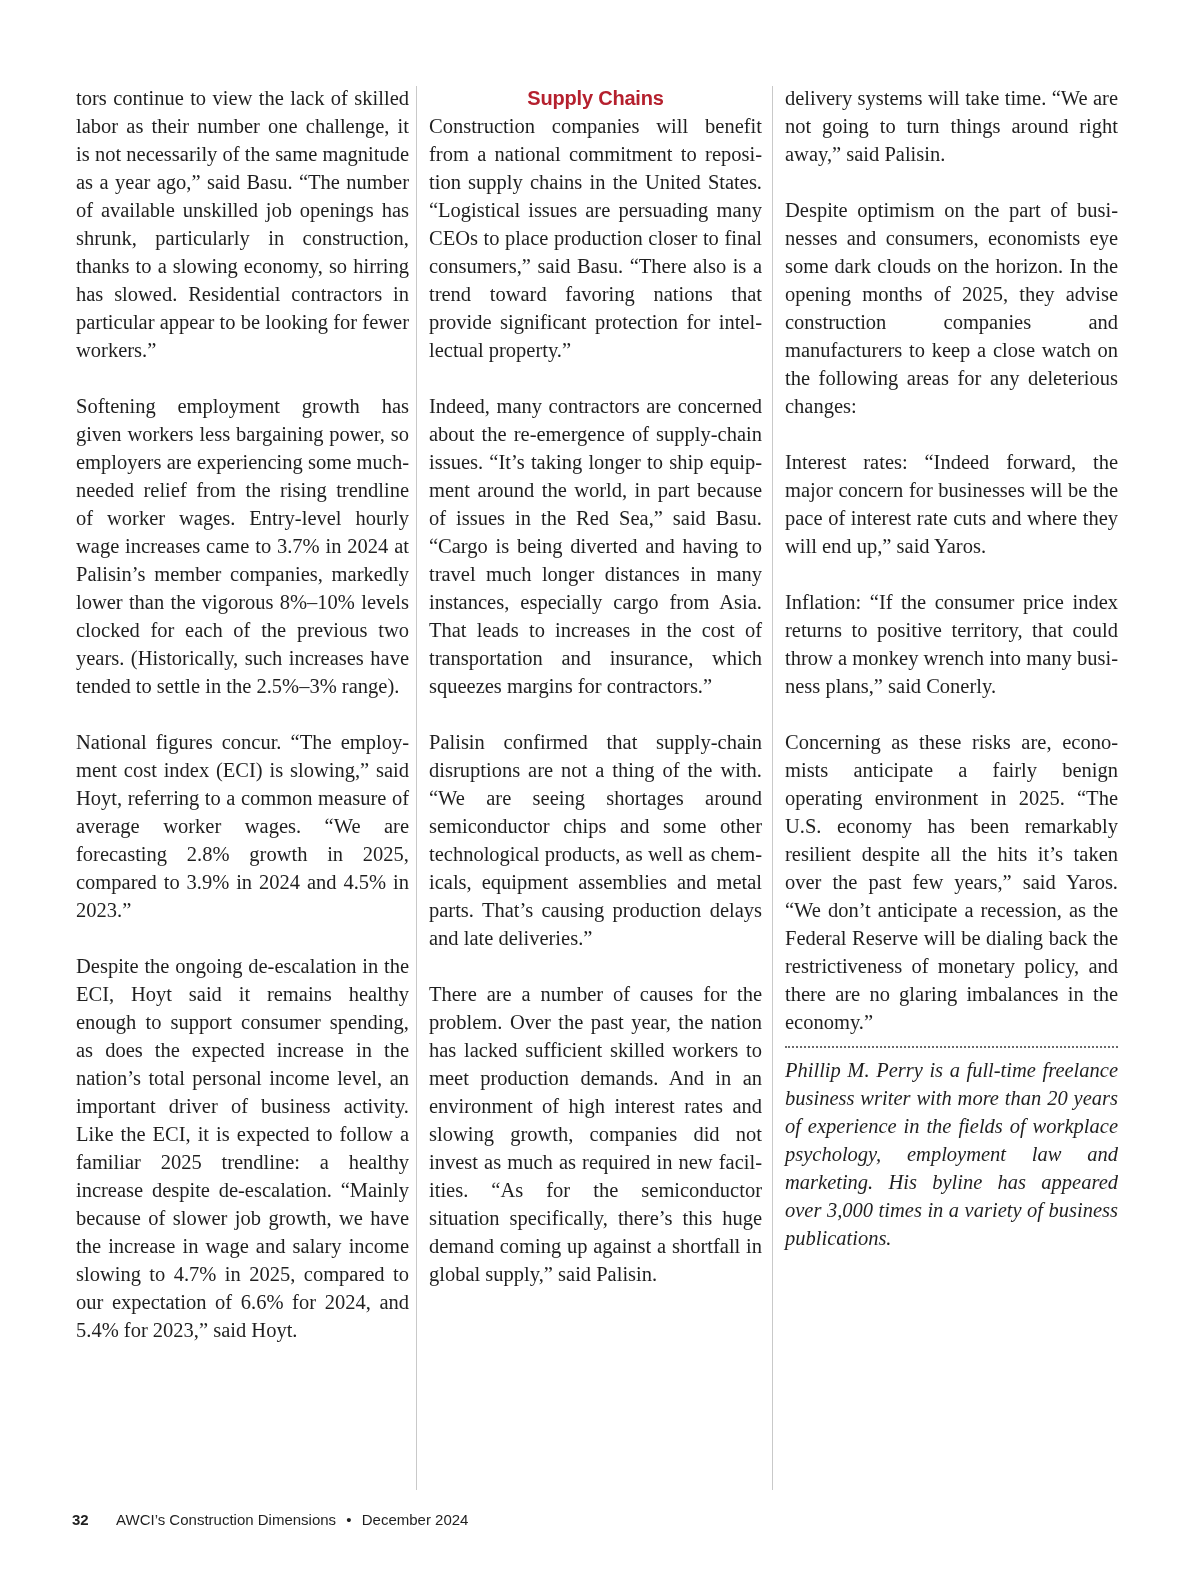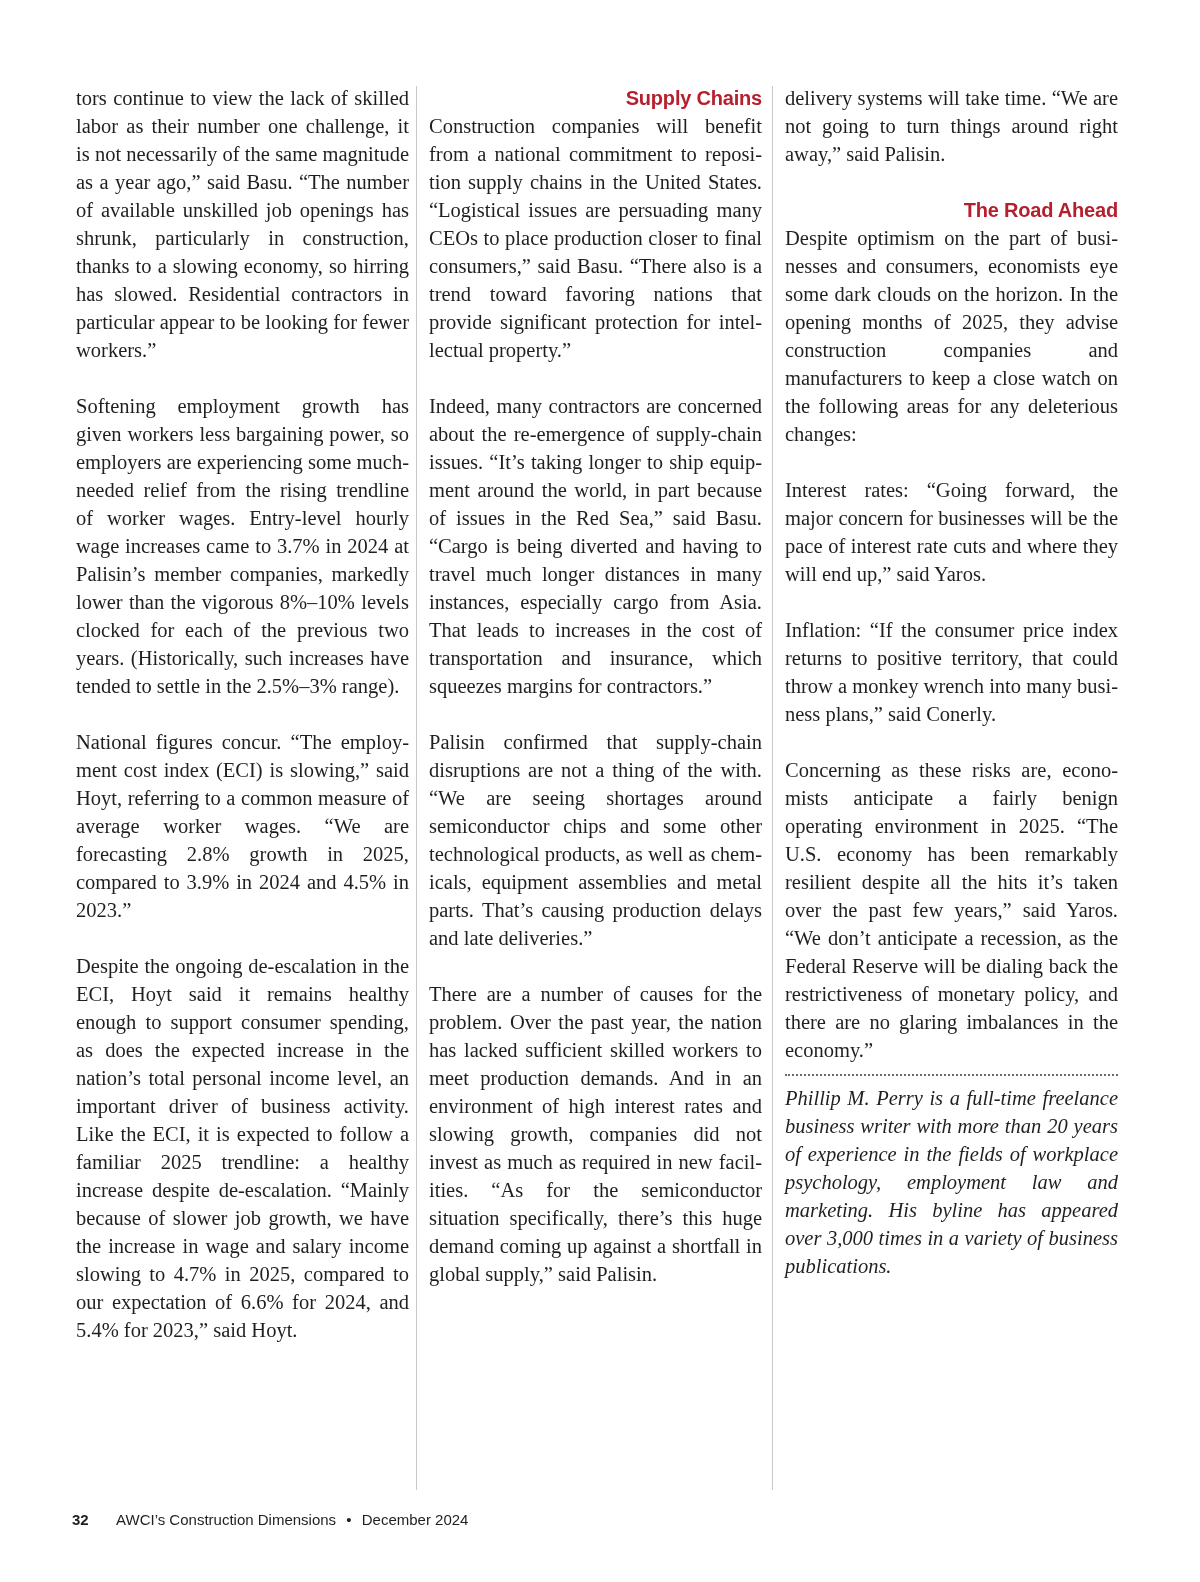--- a/index.html
+++ b/index.html
@@ -19,21 +19,21 @@
     .rule {
       position: absolute; top: 86px; width: 1px; height: 1404px; background: #c9c9c9;
     }
     .rule1 { left: 416px; }
     .rule2 { left: 772px; }
     p { margin: 0 0 28px 0; }
     p.tight { margin-bottom: 0; }
     h2 {
       margin: 0; font-family: "Liberation Sans", "DejaVu Sans", sans-serif;
       font-weight: bold; font-size: 20px; line-height: 28px; color: #b5202e;
-      text-align: right; letter-spacing: -0.2px;
+      text-align: center; letter-spacing: -0.2px;
     }
     .dotted {
       border: none; border-top: 2px dotted #6a6a6a; margin: 10px 0 8px 0; height: 0;
     }
     .bio { font-style: italic; }
     .footer {
       position: absolute; left: 72px; top: 1510px;
       font-family: "Liberation Sans", "DejaVu Sans", sans-serif;
       font-size: 15px; line-height: 20px; color: #1f1f1f;
     }
@@ -56,23 +56,22 @@
 <div class="col col2">
   <h2>Supply Chains</h2>
   <p>Construction companies will benefit from a national commitment to reposi­tion supply chains in the United States. “Logistical issues are persuading many CEOs to place production closer to final consumers,” said Basu. “There also is a trend toward favoring nations that provide significant protection for intel­lectual property.”</p>
   <p>Indeed, many contractors are concerned about the re-emergence of supply-chain issues. “It’s taking longer to ship equip­ment around the world, in part because of issues in the Red Sea,” said Basu. “Cargo is being diverted and having to travel much longer distances in many instances, especially cargo from Asia. That leads to increases in the cost of transportation and insurance, which squeezes margins for contractors.”</p>
   <p>Palisin confirmed that supply-chain disruptions are not a thing of the with. “We are seeing shortages around semiconductor chips and some other technological products, as well as chem­icals, equipment assemblies and metal parts. That’s causing production delays and late deliveries.”</p>
   <p>There are a number of causes for the problem. Over the past year, the nation has lacked sufficient skilled workers to meet production demands. And in an environment of high interest rates and slowing growth, companies did not invest as much as required in new facil­ities. “As for the semiconductor situation specifically, there’s this huge demand coming up against a shortfall in global supply,” said Palisin.</p>
 </div>
 
 <div class="col col3">
   <p>delivery systems will take time. “We are not going to turn things around right away,” said Palisin.</p>
-  <h2>The Road Ahead</h2>
   <p>Despite optimism on the part of busi­nesses and consumers, economists eye some dark clouds on the horizon. In the opening months of 2025, they advise construction companies and manufacturers to keep a close watch on the following areas for any deleteri­ous changes:</p>
-  <p>Interest rates: “Going forward, the major concern for businesses will be the pace of interest rate cuts and where they will end up,” said Yaros.</p>
+  <p>Interest rates: “Indeed forward, the major concern for businesses will be the pace of interest rate cuts and where they will end up,” said Yaros.</p>
   <p>Inflation: “If the consumer price index returns to positive territory, that could throw a monkey wrench into many busi­ness plans,” said Conerly.</p>
   <p class="tight">Concerning as these risks are, econo­mists anticipate a fairly benign operating environment in 2025. “The U.S. econ­omy has been remarkably resilient despite all the hits it’s taken over the past few years,” said Yaros. “We don’t antici­pate a recession, as the Federal Reserve will be dialing back the restrictiveness of monetary policy, and there are no glar­ing imbalances in the economy.”</p>
   <hr class="dotted">
   <p class="bio tight">Phillip M. Perry is a full-time freelance business writer with more than 20 years of experience in the fields of workplace psychology, employment law and market­ing. His byline has appeared over 3,000 times in a variety of business publications.</p>
 </div>
 
 <div class="footer">
   <span class="pg">32</span>
   <span>AWCI’s Construction Dimensions</span>
   <span class="sep">•</span>

